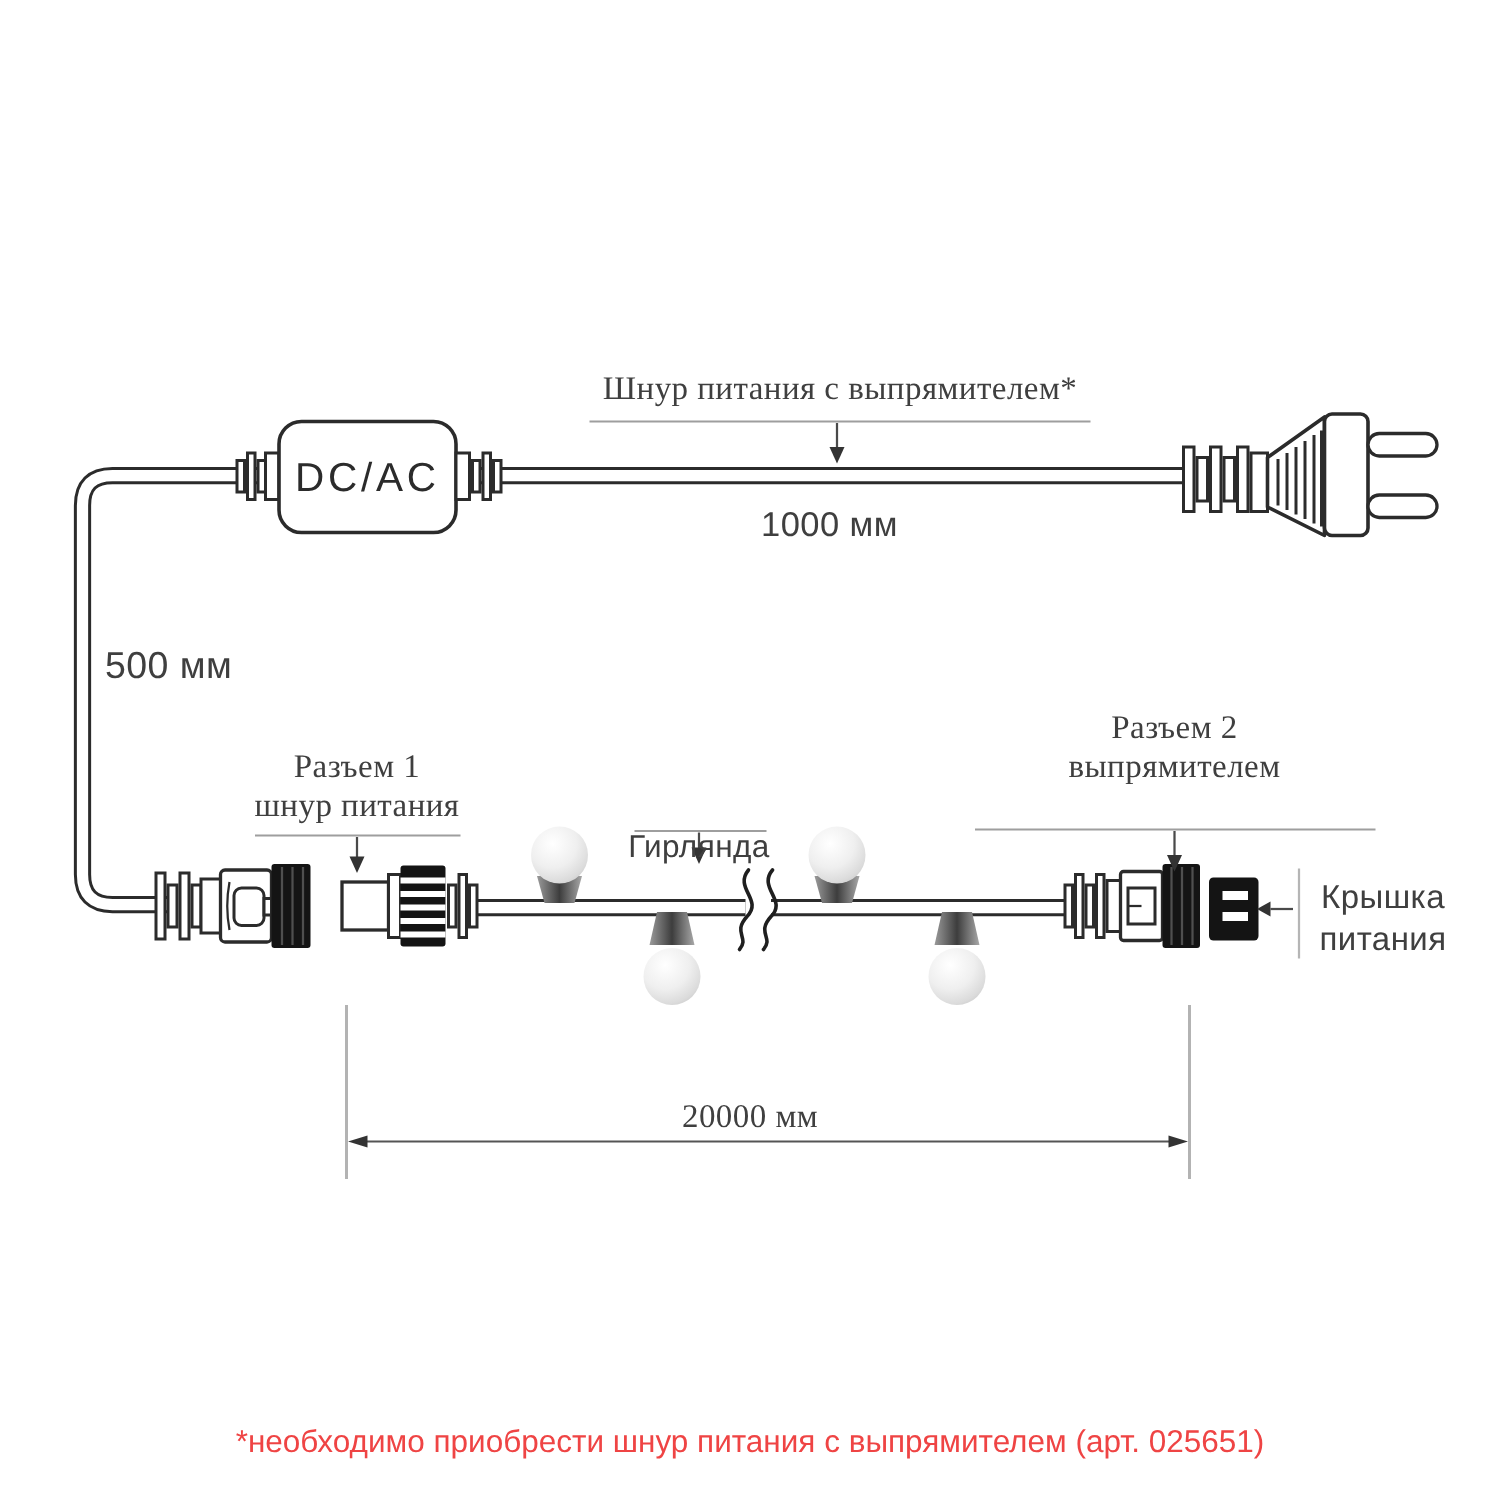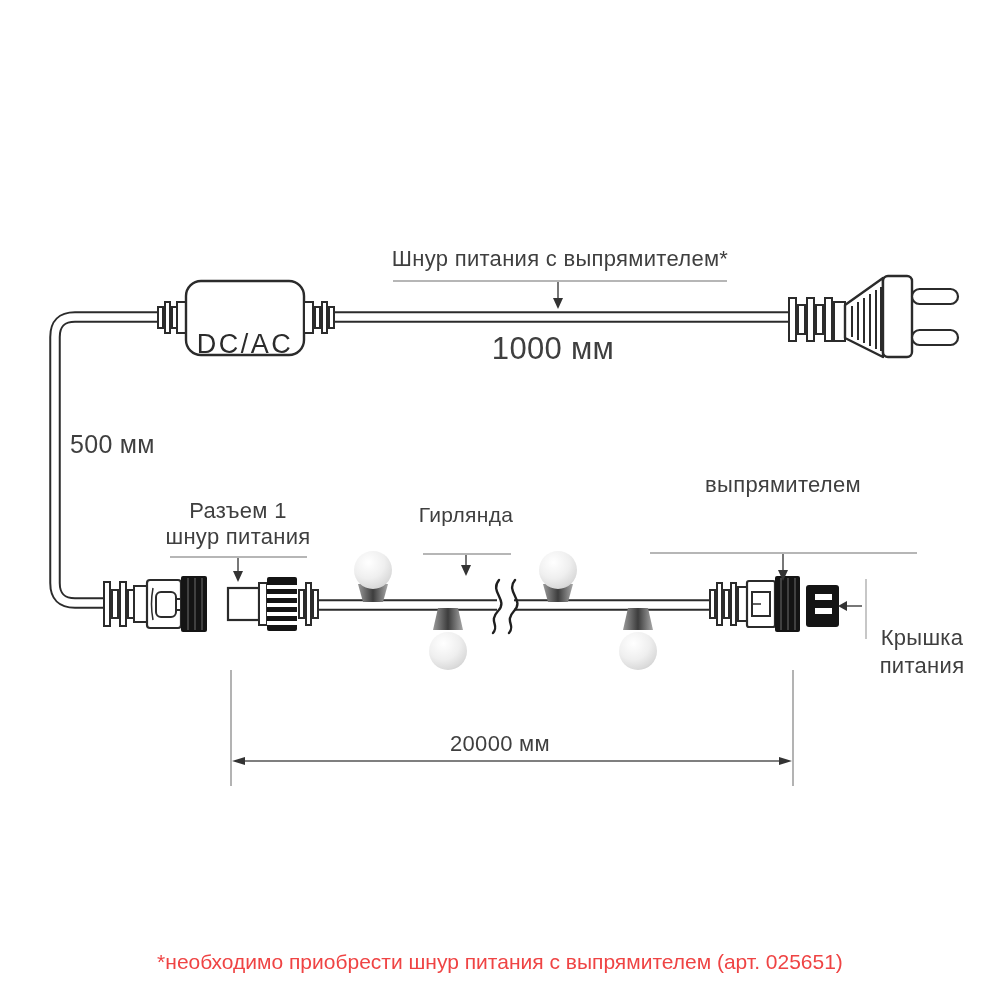--- a/index.html
+++ b/index.html
@@ -2,26 +2,26 @@
 <html><head>
 <meta charset="utf-8">
 <style>
   html,body{margin:0;padding:0;background:#ffffff;}
   #page{position:relative;width:1000px;height:1000px;background:#ffffff;overflow:hidden;
         font-family:"Liberation Sans",sans-serif;}
   #art{position:absolute;left:0;top:0;}
   .lbl{position:absolute;color:#3f3f3f;white-space:nowrap;letter-spacing:.3px;
        font-family:"Liberation Sans",sans-serif;}
   .center{transform:translateX(-50%);text-align:center;}
-  .t22{font-size:22px;line-height:26px;}
-  .t23{font-size:31px;line-height:26px;}
+  .t22{font-size:22px;line-height:26px;font-family:Liberation Serif, serif;}
+  .t23{font-size:23px;line-height:26px;}
   .t25{font-size:25px;line-height:28px;}
   .t21{font-size:21px;line-height:24px;}
   .cap-l{font-size:22px;line-height:28px;}
-  .dcac{font-size:27px;letter-spacing:2.5px;color:#2b2b2b;font-weight:400;margin-top:26px;}
+  .dcac{font-size:27px;letter-spacing:2.5px;color:#2b2b2b;font-weight:400;}
   .foot{font-size:21px;color:#ef4444;letter-spacing:0;}
 </style>
 </head>
 <body>
 
 <div id="page">
 
 <svg id="art" width="1000" height="1000" viewBox="0 0 1000 1000">
   <defs>
     <radialGradient id="bulbGrad" cx="0.38" cy="0.30" r="0.85">
@@ -208,27 +208,28 @@
 
 <div class="lbl dcac center" style="left:245px;top:303px;">DC/AC</div>
 
 <div class="lbl t25" style="left:70px;top:430px;">500 мм</div>
 
 <div class="lbl t22 center" style="left:238px;top:498px;">
   <div>Разъем 1</div>
   <div>шнур питания</div>
 </div>
 
-<div class="lbl t21 center" style="left:466px;top:503px;">Гирлянда</div>
+<div class="lbl t21 center" style="left:466px;top:553px;">Гирлянда</div>
 
 <div class="lbl t22 center" style="left:783px;top:472px;">
+  <div>Разъем 2</div>
   <div>выпрямителем</div>
 </div>
 
-<div class="lbl cap-l center" style="left:922px;top:584px;margin-top:40px;">
+<div class="lbl cap-l center" style="left:922px;top:584px;">
   <div>Крышка</div>
   <div>питания</div>
 </div>
 
 <div class="lbl t22 center" style="left:500px;top:731px;">20000 мм</div>
 
 <div class="lbl foot center" style="left:500px;top:950px;">*необходимо приобрести шнур питания с выпрямителем (арт. 025651)</div>
 
 </div>
 

